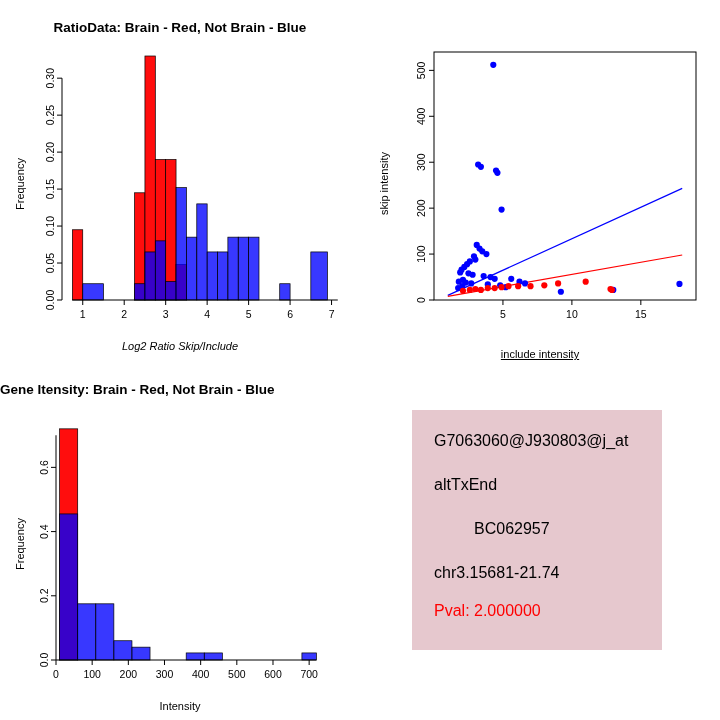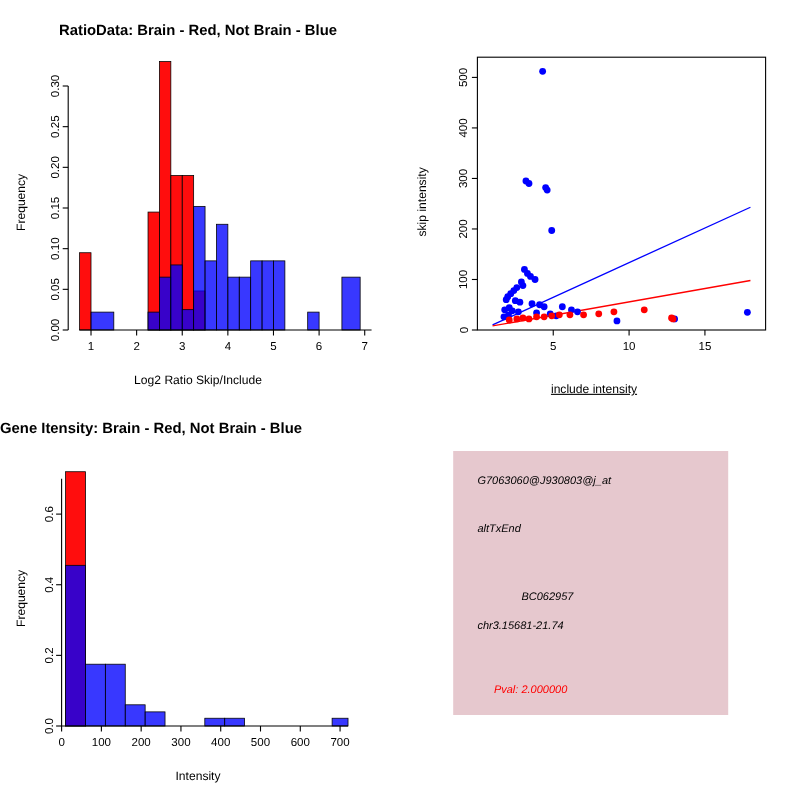--- a/index.html
+++ b/index.html
@@ -59,24 +59,23 @@
     position: absolute;
     left: 52px;
     top: 50px;
     width: 250px;
     height: 240px;
     background: #e6c8ce;
   }
   .info-line {
     position: absolute;
     left: 22px;
-    font-size: 10px;
+    font-size: 16px;
     color: #000000;
     white-space: nowrap;
-    font-style: italic;
   }
   .info-line.pval { color: #ff0000; }
 </style>
 </head>
 <body>
 
 <div class="panel" id="panel-ratio">
   <div class="title">RatioData: Brain - Red, Not Brain - Blue</div>
   <div class="plotbox" id="ratio-plot" style="left: 0px; top: 0px;">
       <svg width="360" height="360" viewBox="0 0 360 360">
@@ -126,21 +125,21 @@
         <path d="M62,189.0909090909091 L57,189.0909090909091" stroke="#000" stroke-width="1"></path>
         <text x="54" y="189.0909090909091" font-size="10.5" font-family="&quot;Liberation Sans&quot;, sans-serif" fill="#000" text-anchor="middle" transform="rotate(-90 54 189.0909090909091)">0.15</text>
         <path d="M62,152.12121212121212 L57,152.12121212121212" stroke="#000" stroke-width="1"></path>
         <text x="54" y="152.12121212121212" font-size="10.5" font-family="&quot;Liberation Sans&quot;, sans-serif" fill="#000" text-anchor="middle" transform="rotate(-90 54 152.12121212121212)">0.20</text>
         <path d="M62,115.15151515151516 L57,115.15151515151516" stroke="#000" stroke-width="1"></path>
         <text x="54" y="115.15151515151516" font-size="10.5" font-family="&quot;Liberation Sans&quot;, sans-serif" fill="#000" text-anchor="middle" transform="rotate(-90 54 115.15151515151516)">0.25</text>
         <path d="M62,78.18181818181819 L57,78.18181818181819" stroke="#000" stroke-width="1"></path>
         <text x="54" y="78.18181818181819" font-size="10.5" font-family="&quot;Liberation Sans&quot;, sans-serif" fill="#000" text-anchor="middle" transform="rotate(-90 54 78.18181818181819)">0.30</text>
       </svg>
     </div>
-  <div class="axis-label" style="position:absolute; left:0; top:340px; width:360px;">Log2 Ratio Skip/Include</div>
+  <div class="axis-label" style="position:absolute; left:0; top:340px; width:360px;font-style:italic;">Log2 Ratio Skip/Include</div>
   <div class="vert-label" style="left:14px; top:210px;">Frequency</div>
 </div>
 
 <div class="panel" id="panel-scatter">
   <div class="plotbox" id="scatter-plot" style="left: 0px; top: 0px;">
       <svg width="360" height="360" viewBox="0 0 360 360">
         <rect x="74" y="52" width="262" height="248" fill="none" stroke="#000" stroke-width="1"></rect>
         <line x1="87.78947368421052" y1="295.4074074074074" x2="322.2105263157895" y2="188.39999999999998" stroke="#0000ff" stroke-width="1.2"></line>
         <line x1="87.78947368421052" y1="296.3259259259259" x2="322.2105263157895" y2="254.9925925925926" stroke="#ff0000" stroke-width="1.2"></line>
         <circle cx="133.29473684210527" cy="64.85925925925926" r="3.1" fill="#0000ff"></circle>
@@ -261,17 +260,17 @@
       </svg>
     </div>
   <div class="axis-label" style="position:absolute; left:0; top:340px; width:360px;">Intensity</div>
   <div class="vert-label" style="left:14px; top:210px;">Frequency</div>
 </div>
 
 <div class="panel" id="panel-info">
   <div class="infobox" id="infobox" style="background: rgb(230, 200, 206);">
       <div class="info-line" style="top: 22px;">G7063060@J930803@j_at</div>
       <div class="info-line" style="top: 66px;">altTxEnd</div>
-      <div class="info-line" style="top: 127px; padding-left: 40px;">BC062957</div>
+      <div class="info-line" style="top: 110px; padding-left: 40px;">BC062957</div>
       <div class="info-line" style="top: 154px;">chr3.15681-21.74</div>
-      <div class="info-line pval" style="top: 212px; margin-left: 15px;">Pval: 2.000000</div>
+      <div class="info-line pval" style="top: 192px;">Pval: 2.000000</div>
     </div>
 </div>
 
 </body></html>

